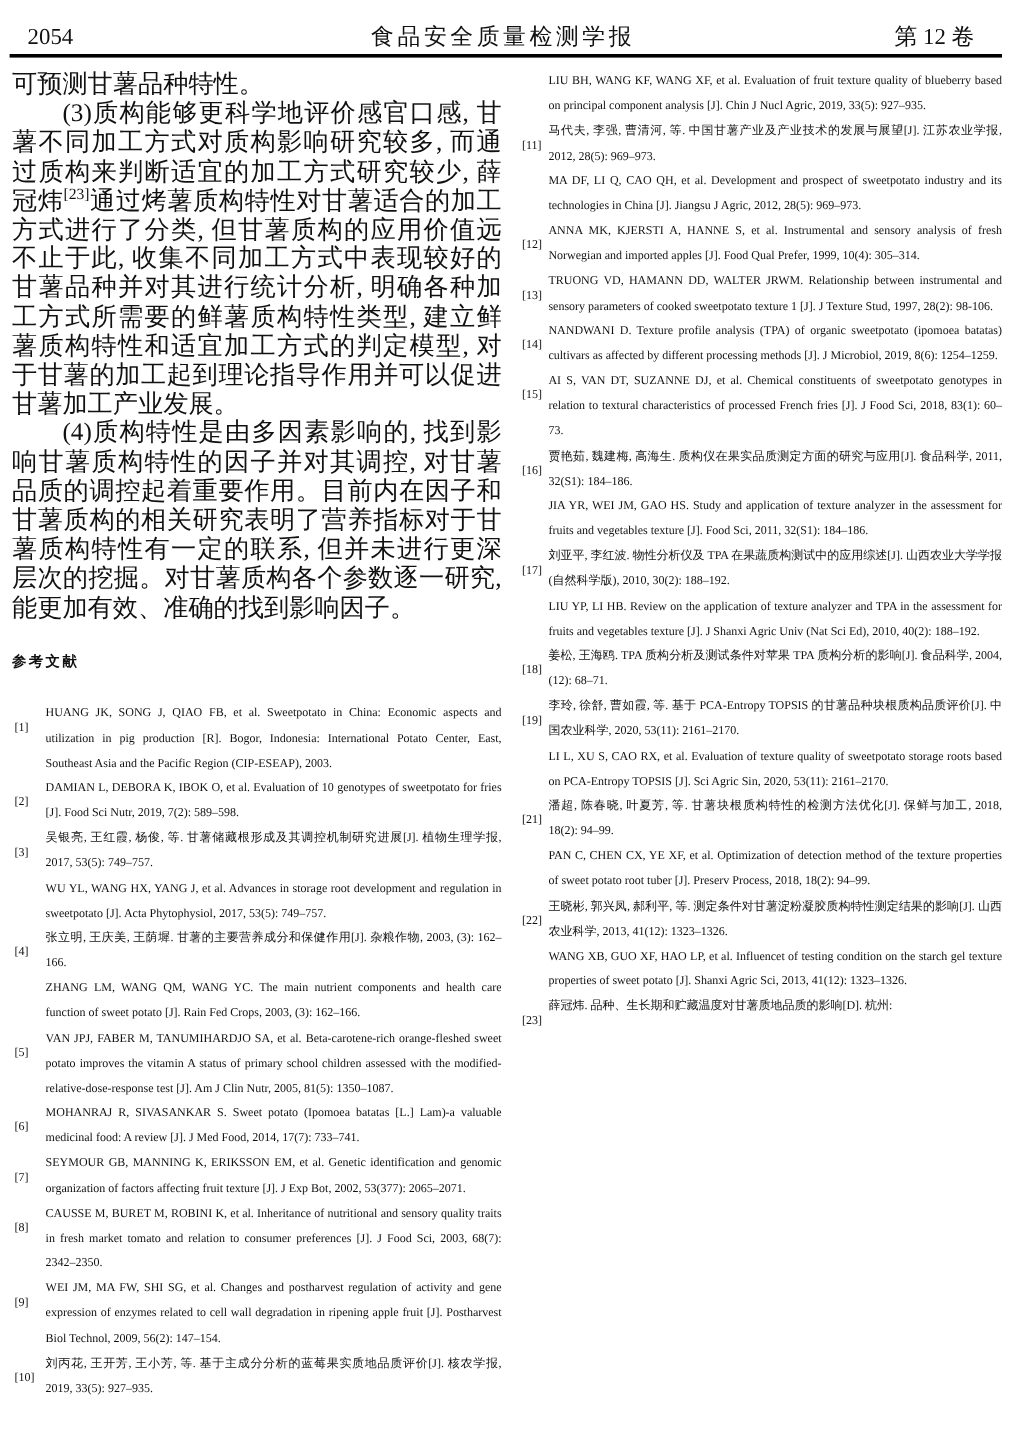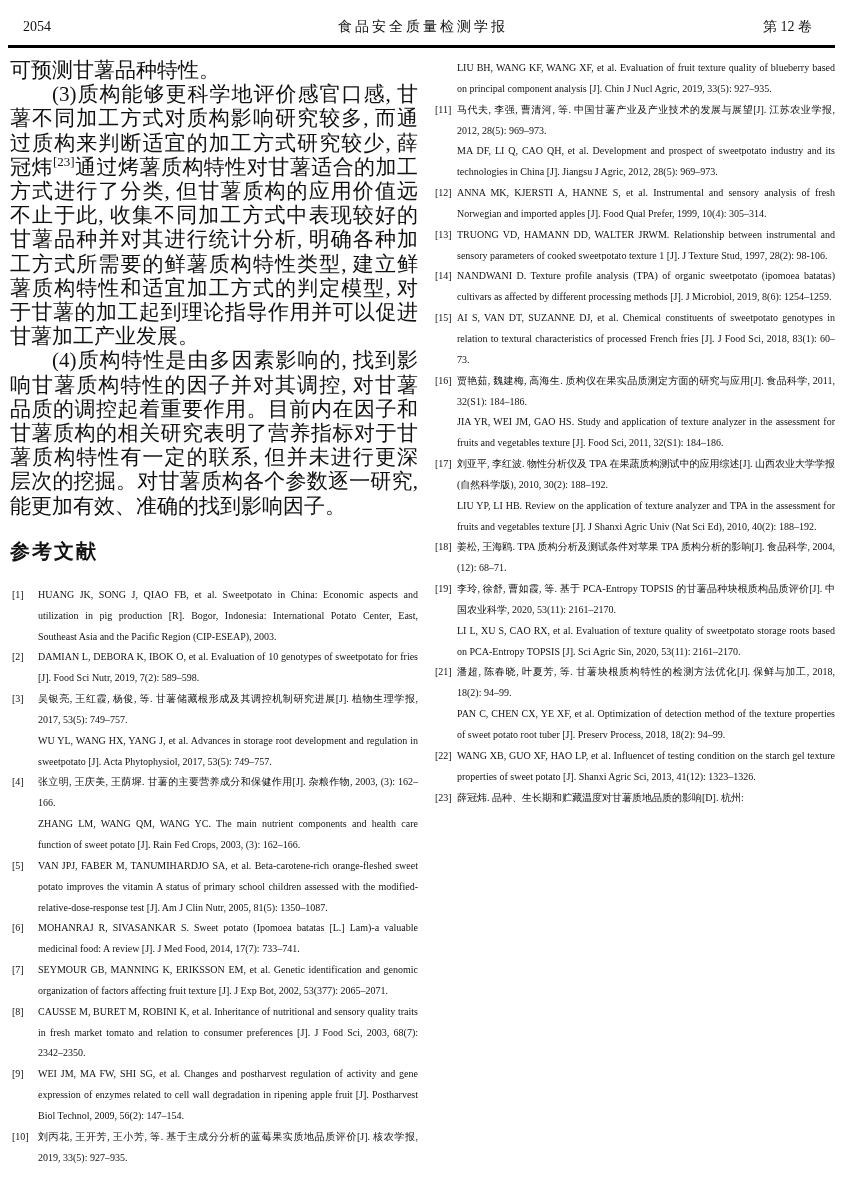--- a/index.html
+++ b/index.html
@@ -5,50 +5,50 @@
   html,body{margin:0;padding:0;}
   body{
     width:843px;height:1204px;position:relative;overflow:hidden;
     background:#ffffff;color:#111111;
     font-family:"Liberation Serif","DejaVu Serif",serif;
   }
   
   .page-header{
     position:absolute;top:18px;left:23px;right:31px;
     display:flex;justify-content:space-between;align-items:baseline;
-    font-size:14px;
+    font-size:19px;
   }
   .journal-title{letter-spacing:3px;margin-left:32px;}
   .header-rule{
     position:absolute;top:45px;left:8px;right:8px;height:2.5px;background:#000;
   }
   
   .col{position:absolute;top:58px;}
   .col-left{left:10px;width:408px;}
   .col-right{left:433px;width:402px;}
   
   .body-para{
     font-size:21px;line-height:24.2px;text-align:justify;margin:0;
   }
   .body-para.indent{text-indent:2em;}
   sup.cite{font-size:0.62em;line-height:0;}
   
   .refs-heading{
     margin:20px 0 0 0;
     font-family:"Liberation Sans","DejaVu Sans",sans-serif;
-    font-weight:700;font-size:20px;letter-spacing:2px;line-height:26px;
+    font-weight:700;font-size:12px;letter-spacing:2px;line-height:26px;
   }
   .ref-list{margin-top:21px;}
   .ref-item{
     position:relative;
     font-size:10px;line-height:20.85px;text-align:justify;
   }
   .col-left .ref-item{padding-left:28px;}
   .col-right .ref-item{padding-left:24px;}
-  .ref-label{position:absolute;left:2px;top:0;}
+  .ref-label{position:absolute;left:2px;top:12px;}
   .ref-entry{margin:0;}
 </style>
 </head>
 <body>
 
 <div class="page-header">
   <span>2054</span>
   <span class="journal-title">食品安全质量检测学报</span>
   <span>第 12 卷</span>
 </div>
@@ -151,20 +151,21 @@
         <div class="ref-entry">李玲, 徐舒, 曹如霞, 等. 基于 PCA-Entropy TOPSIS 的甘薯品种块根质构品质评价[J]. 中国农业科学, 2020, 53(11): 2161–2170.</div>
         <div class="ref-entry">LI L, XU S, CAO RX, et al. Evaluation of texture quality of sweetpotato storage roots based on PCA-Entropy TOPSIS [J]. Sci Agric Sin, 2020, 53(11): 2161–2170.</div>
       </div>
       <div class="ref-item">
         <span class="ref-label">[21]</span>
         <div class="ref-entry">潘超, 陈春晓, 叶夏芳, 等. 甘薯块根质构特性的检测方法优化[J]. 保鲜与加工, 2018, 18(2): 94–99.</div>
         <div class="ref-entry">PAN C, CHEN CX, YE XF, et al. Optimization of detection method of the texture properties of sweet potato root tuber [J]. Preserv Process, 2018, 18(2): 94–99.</div>
       </div>
       <div class="ref-item">
         <span class="ref-label">[22]</span>
+        <div class="ref-entry">王晓彬, 郭兴凤, 郝利平, 等. 测定条件对甘薯淀粉凝胶质构特性测定结果的影响[J]. 山西农业科学, 2013, 41(12): 1323–1326.</div>
         <div class="ref-entry">WANG XB, GUO XF, HAO LP, et al. Influencet of testing condition on the starch gel texture properties of sweet potato [J]. Shanxi Agric Sci, 2013, 41(12): 1323–1326.</div>
       </div>
       <div class="ref-item">
         <span class="ref-label">[23]</span>
         <div class="ref-entry">薛冠炜. 品种、生长期和贮藏温度对甘薯质地品质的影响[D]. 杭州:</div>
       </div>
     </div>
 </div>
 
 </body></html>

